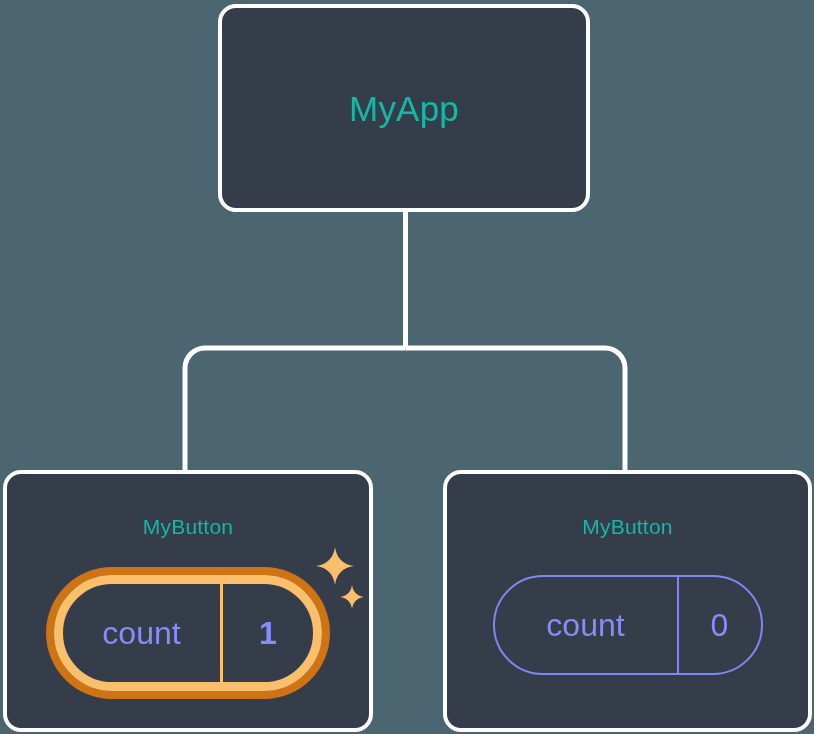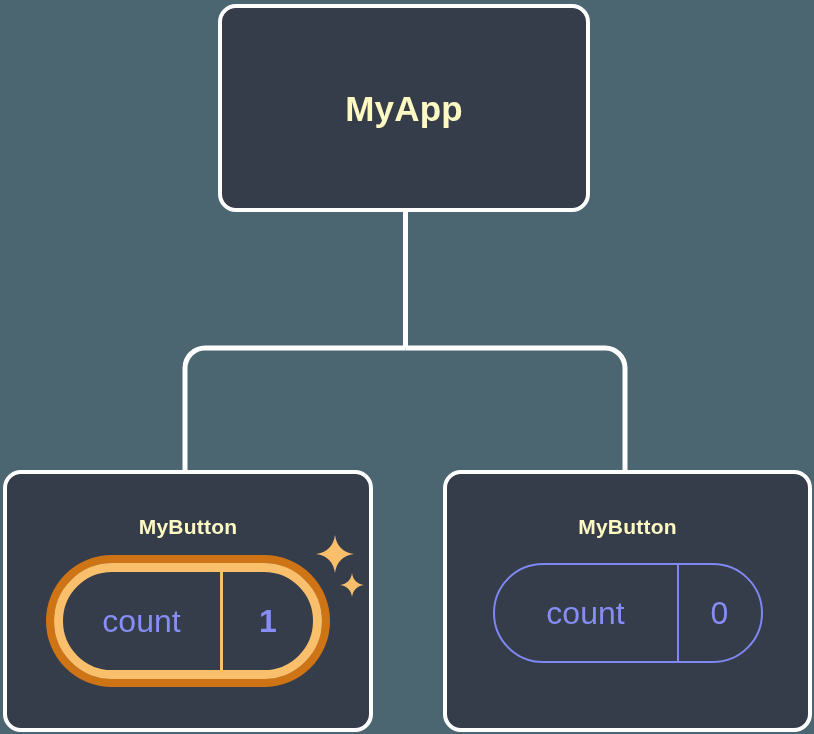--- a/index.html
+++ b/index.html
@@ -61,40 +61,40 @@
 
   #node-child-right {
     left: 443px;
     top: 470px;
     width: 369px;
     height: 262px;
     padding-top: 42px;
   }
 
   .node-title {
-    color: #fef9c3;
+    color: #14b8a6;
     font-size: 34px;
-    font-weight: 700;
+    font-weight: 400;
     letter-spacing: 0.2px;
     line-height: 1;
     white-space: nowrap;
   }
 
   #node-root .node-title {
     font-size: 35px;
   }
 
   .child-title {
     font-size: 21px;
   }
 
   
   .pill-wrap {
     position: relative;
-    margin-top: 26px;
+    margin-top: 38px;
     display: flex;
     align-items: center;
     justify-content: center;
   }
 
   .state-pill {
     display: flex;
     align-items: stretch;
     box-sizing: border-box;
     background: transparent;

